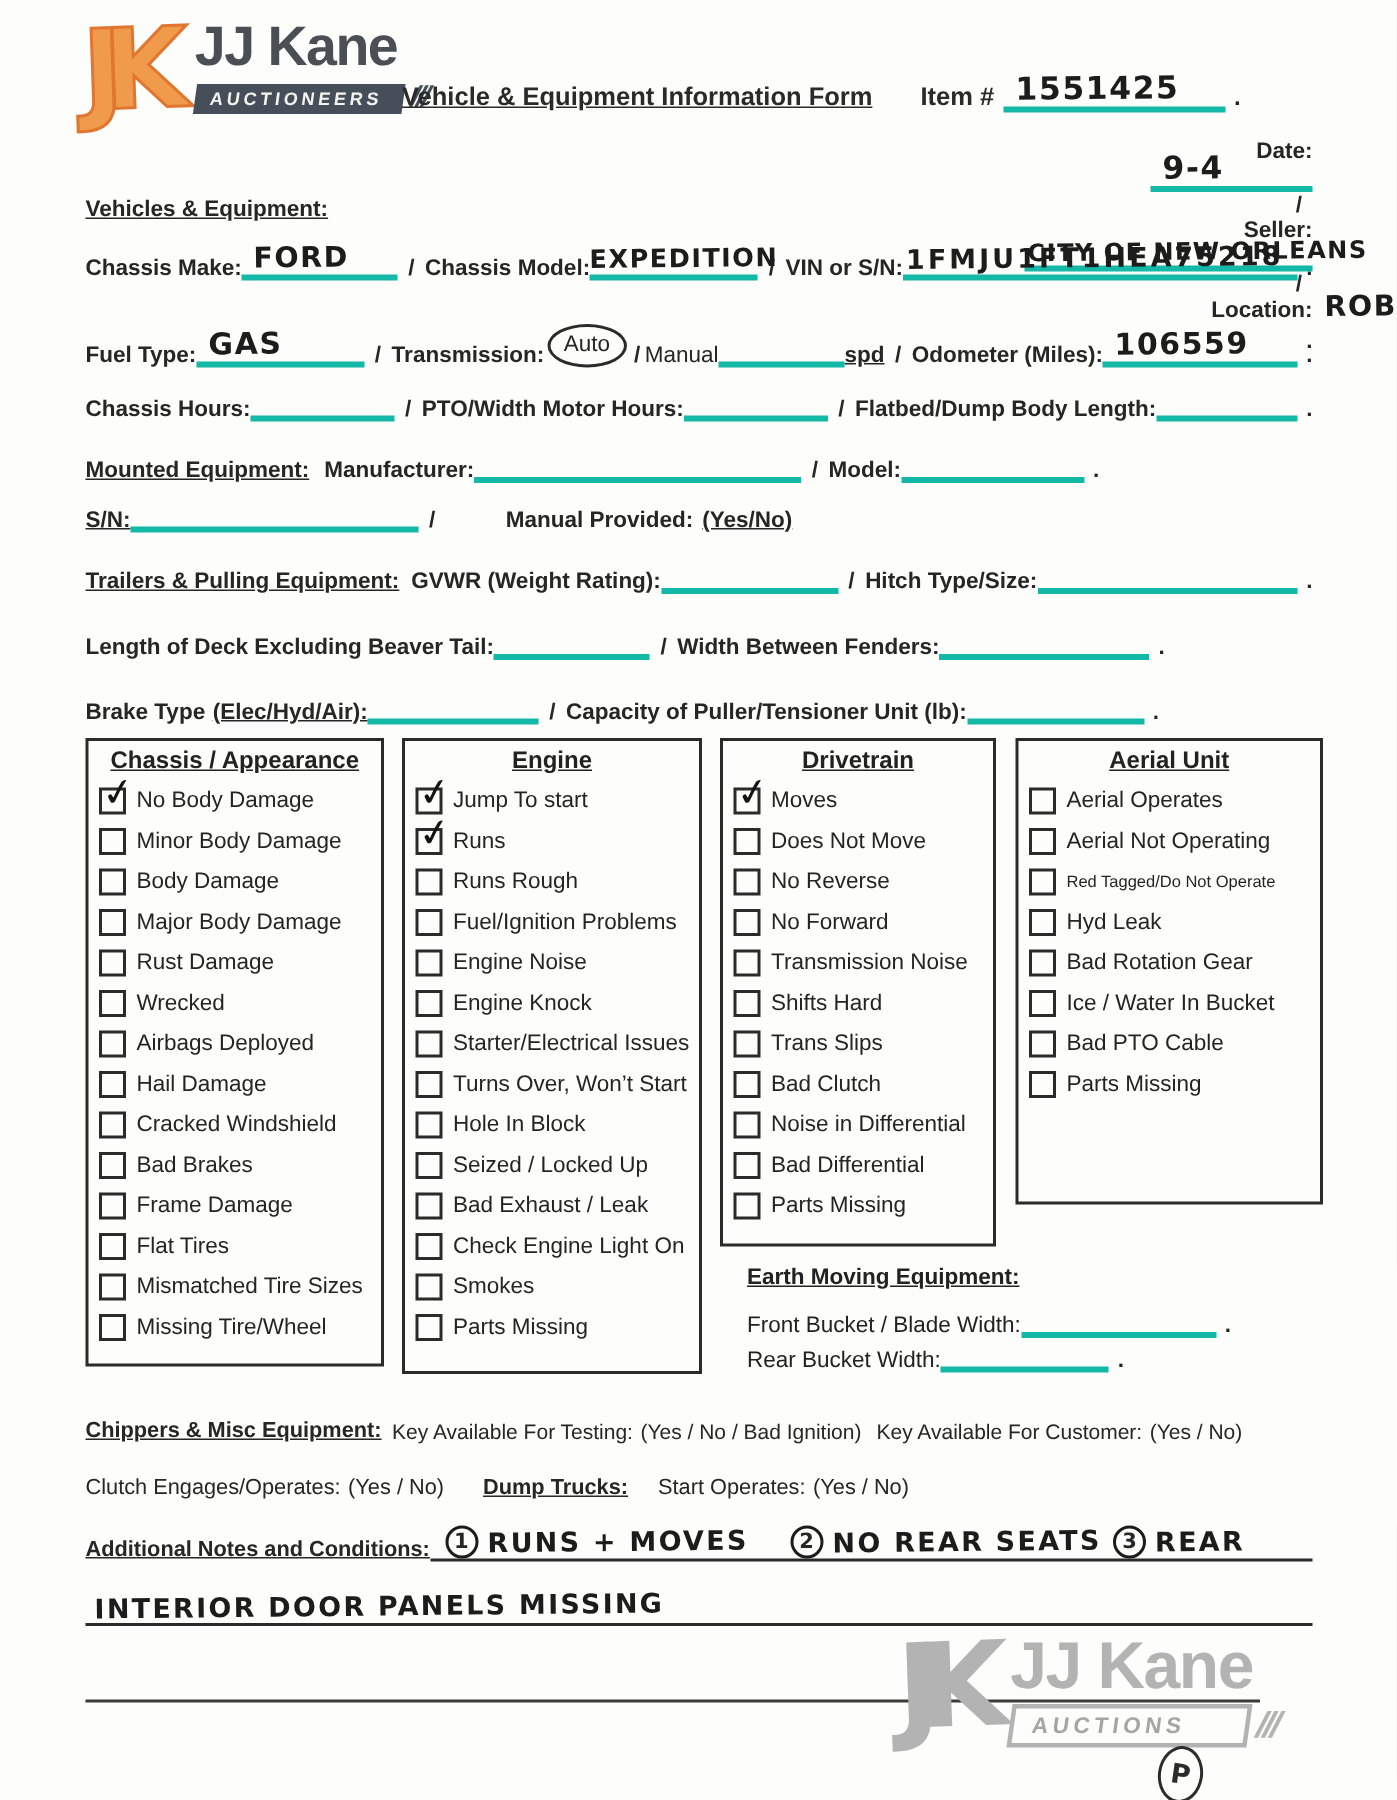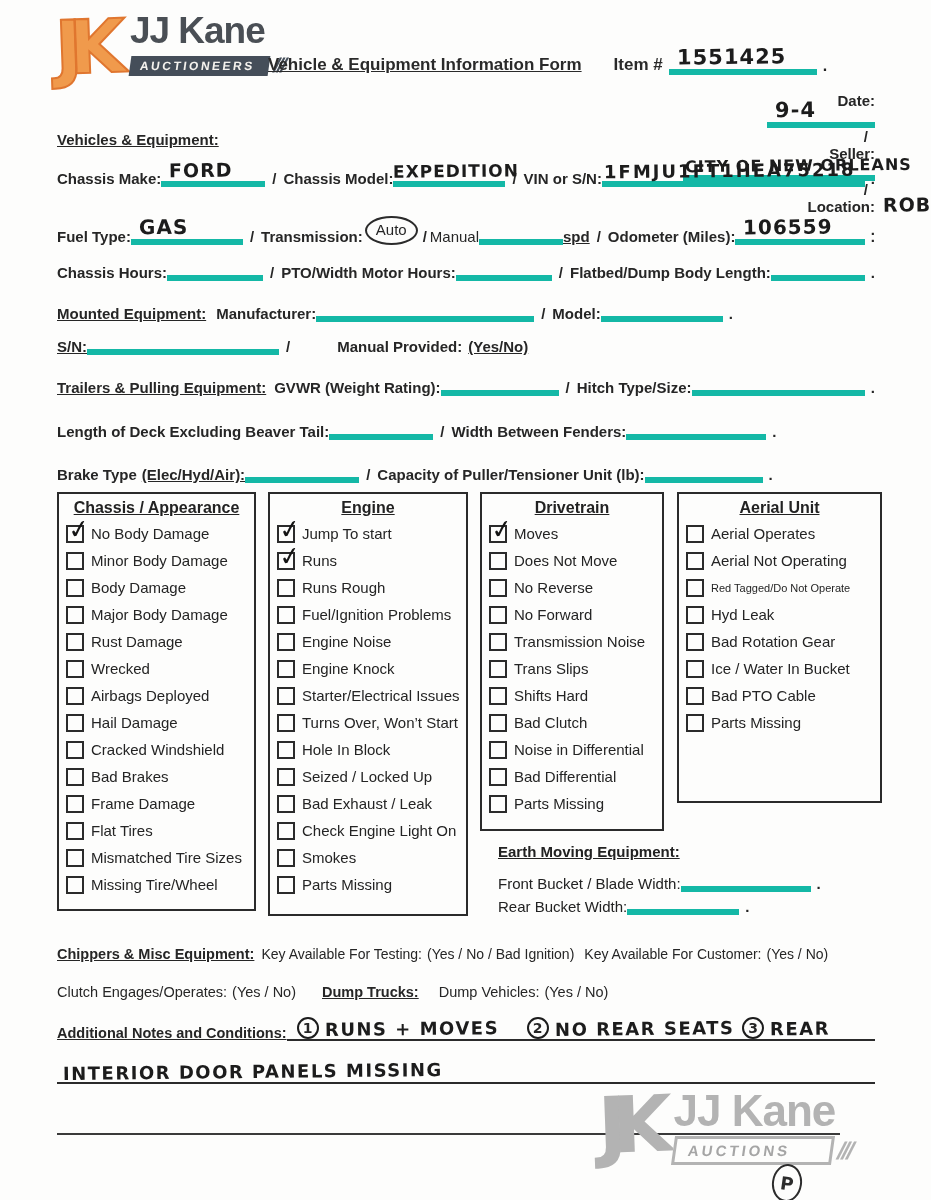--- a/index.html
+++ b/index.html
@@ -6,21 +6,21 @@
   body { background:#e8e8e8; font-family:"Liberation Sans", sans-serif; }
   .page {
     position:relative; width:931px; height:1200px; margin:0 auto;
     background:#fdfdfc; color:#222; overflow:hidden;
   }
   .abs { position:absolute; }
   .row { position:absolute; left:57px; width:818px; font-size:15px; white-space:nowrap;
          display:flex; align-items:flex-end; color:#262626; }
   .lbl { font-weight:700; }
   .sep { padding:0 7px; font-weight:700; }
-  .blank { display:inline-block; border-bottom:6px solid #14b8a6; height:19px; position:relative; }
+  .blank { display:inline-block; border-bottom:4px solid #14b8a6; height:19px; position:relative; }
   .hand { font-family:"DejaVu Sans", sans-serif; font-weight:700; color:#1c1c1c;
           letter-spacing:1px; transform:rotate(-0.6deg); white-space:nowrap; }
   .blank .hand { position:absolute; left:8px; bottom:0px; font-size:19px; }
   .dot { font-weight:700; padding-left:6px; }
   .uline { text-decoration:underline; }
   .heading { font-weight:700; text-decoration:underline; }
 
   
   .logo-mono { font-family:"DejaVu Sans", sans-serif; font-weight:900; font-size:74px;
                color:#f09a4c; letter-spacing:-14px; line-height:1;
@@ -365,25 +365,25 @@
       <div class="cb-row">
         <span class="cb"></span>
         <span class="cb-label">No Forward</span>
       </div>
       <div class="cb-row">
         <span class="cb"></span>
         <span class="cb-label">Transmission Noise</span>
       </div>
       <div class="cb-row">
         <span class="cb"></span>
+        <span class="cb-label">Shifts Hard</span>
+      </div>
+      <div class="cb-row">
+        <span class="cb"></span>
         <span class="cb-label">Trans Slips</span>
-      </div>
-      <div class="cb-row">
-        <span class="cb"></span>
-        <span class="cb-label">Shifts Hard</span>
       </div>
       <div class="cb-row">
         <span class="cb"></span>
         <span class="cb-label">Bad Clutch</span>
       </div>
       <div class="cb-row">
         <span class="cb"></span>
         <span class="cb-label">Noise in Differential</span>
       </div>
       <div class="cb-row">
@@ -450,21 +450,21 @@
     <span style="padding-left:7px;">Key Available For Testing:</span>
     <span style="padding-left:5px;">(Yes / No / Bad Ignition)</span>
     <span style="padding-left:10px;">Key Available For Customer:</span>
     <span style="padding-left:5px;">(Yes / No)</span>
   </div>
 
   <div class="row" style="top:984px; font-size:14.5px;">
     <span>Clutch Engages/Operates:</span>
     <span style="padding-left:5px;">(Yes / No)</span>
     <span class="heading" style="padding-left:26px;">Dump Trucks:</span>
-    <span style="padding-left:20px;">Dump Vehicles:</span>
+    <span style="padding-left:20px;">Start Operates:</span>
     <span style="padding-left:5px;">(Yes / No)</span>
   </div>
 
   <div class="row" style="top:1015px;">
     <span class="heading" style="font-size:14.5px;">Additional Notes and Conditions:</span>
     <span class="notes-line">
       <span class="note-num">1</span>
       <span class="hand">RUNS + MOVES</span>
       <span class="note-num" style="margin-left:28px;">2</span>
       <span class="hand">NO REAR SEATS</span>

